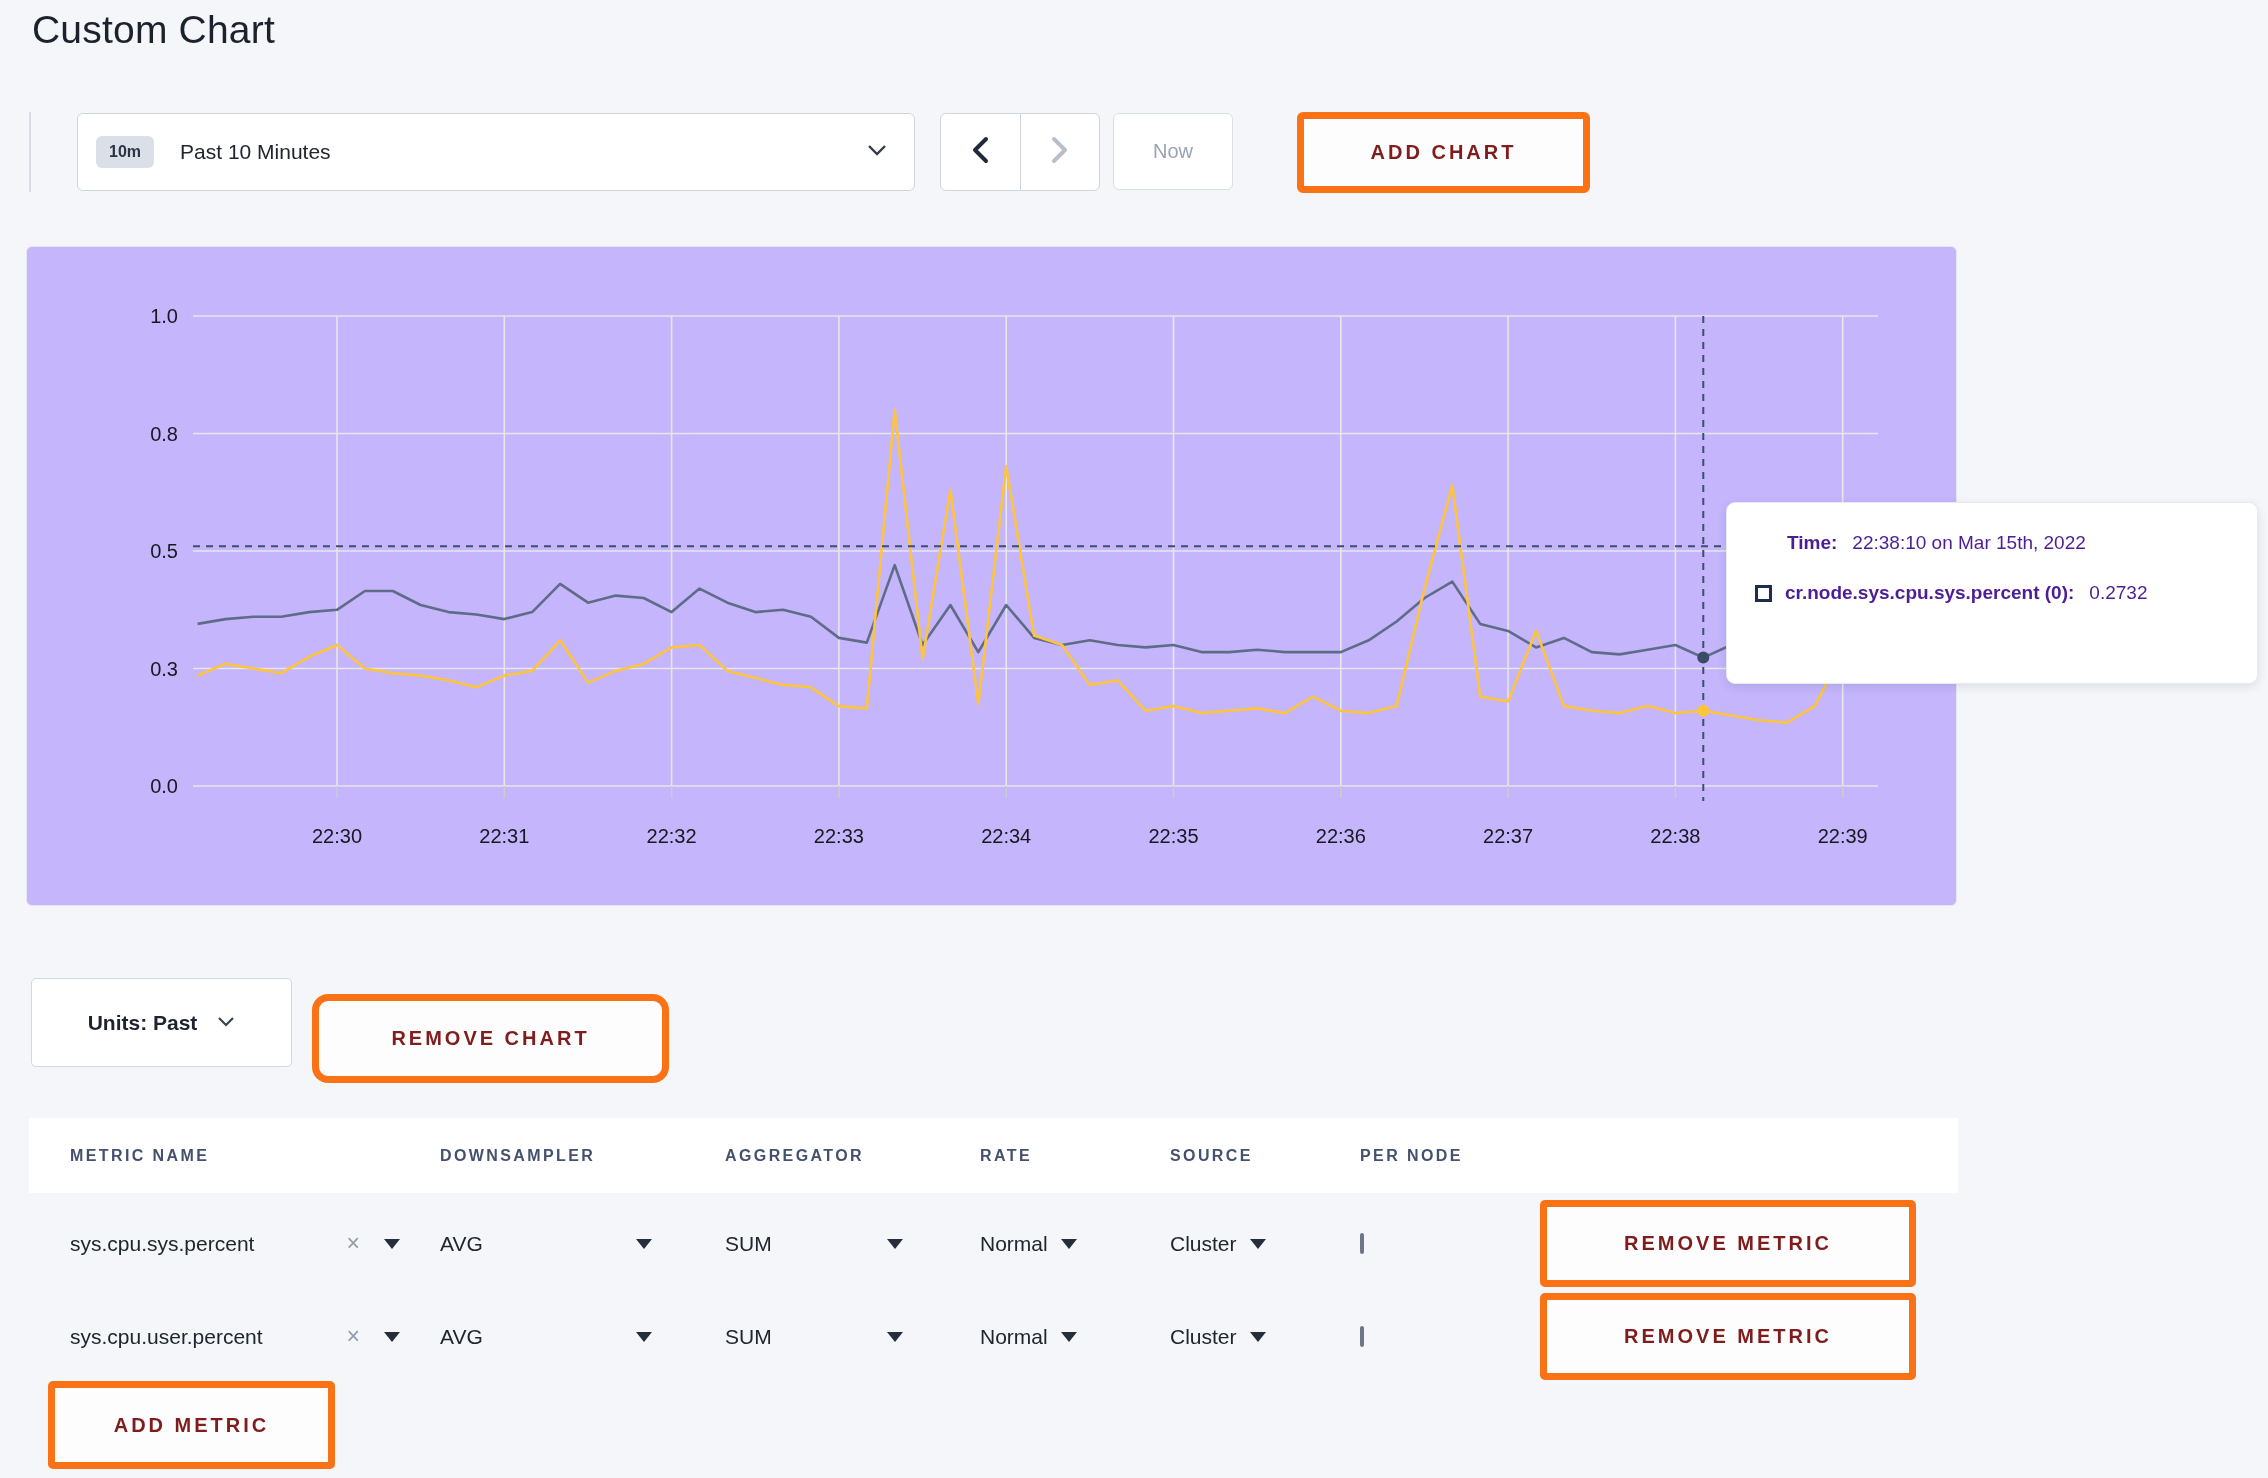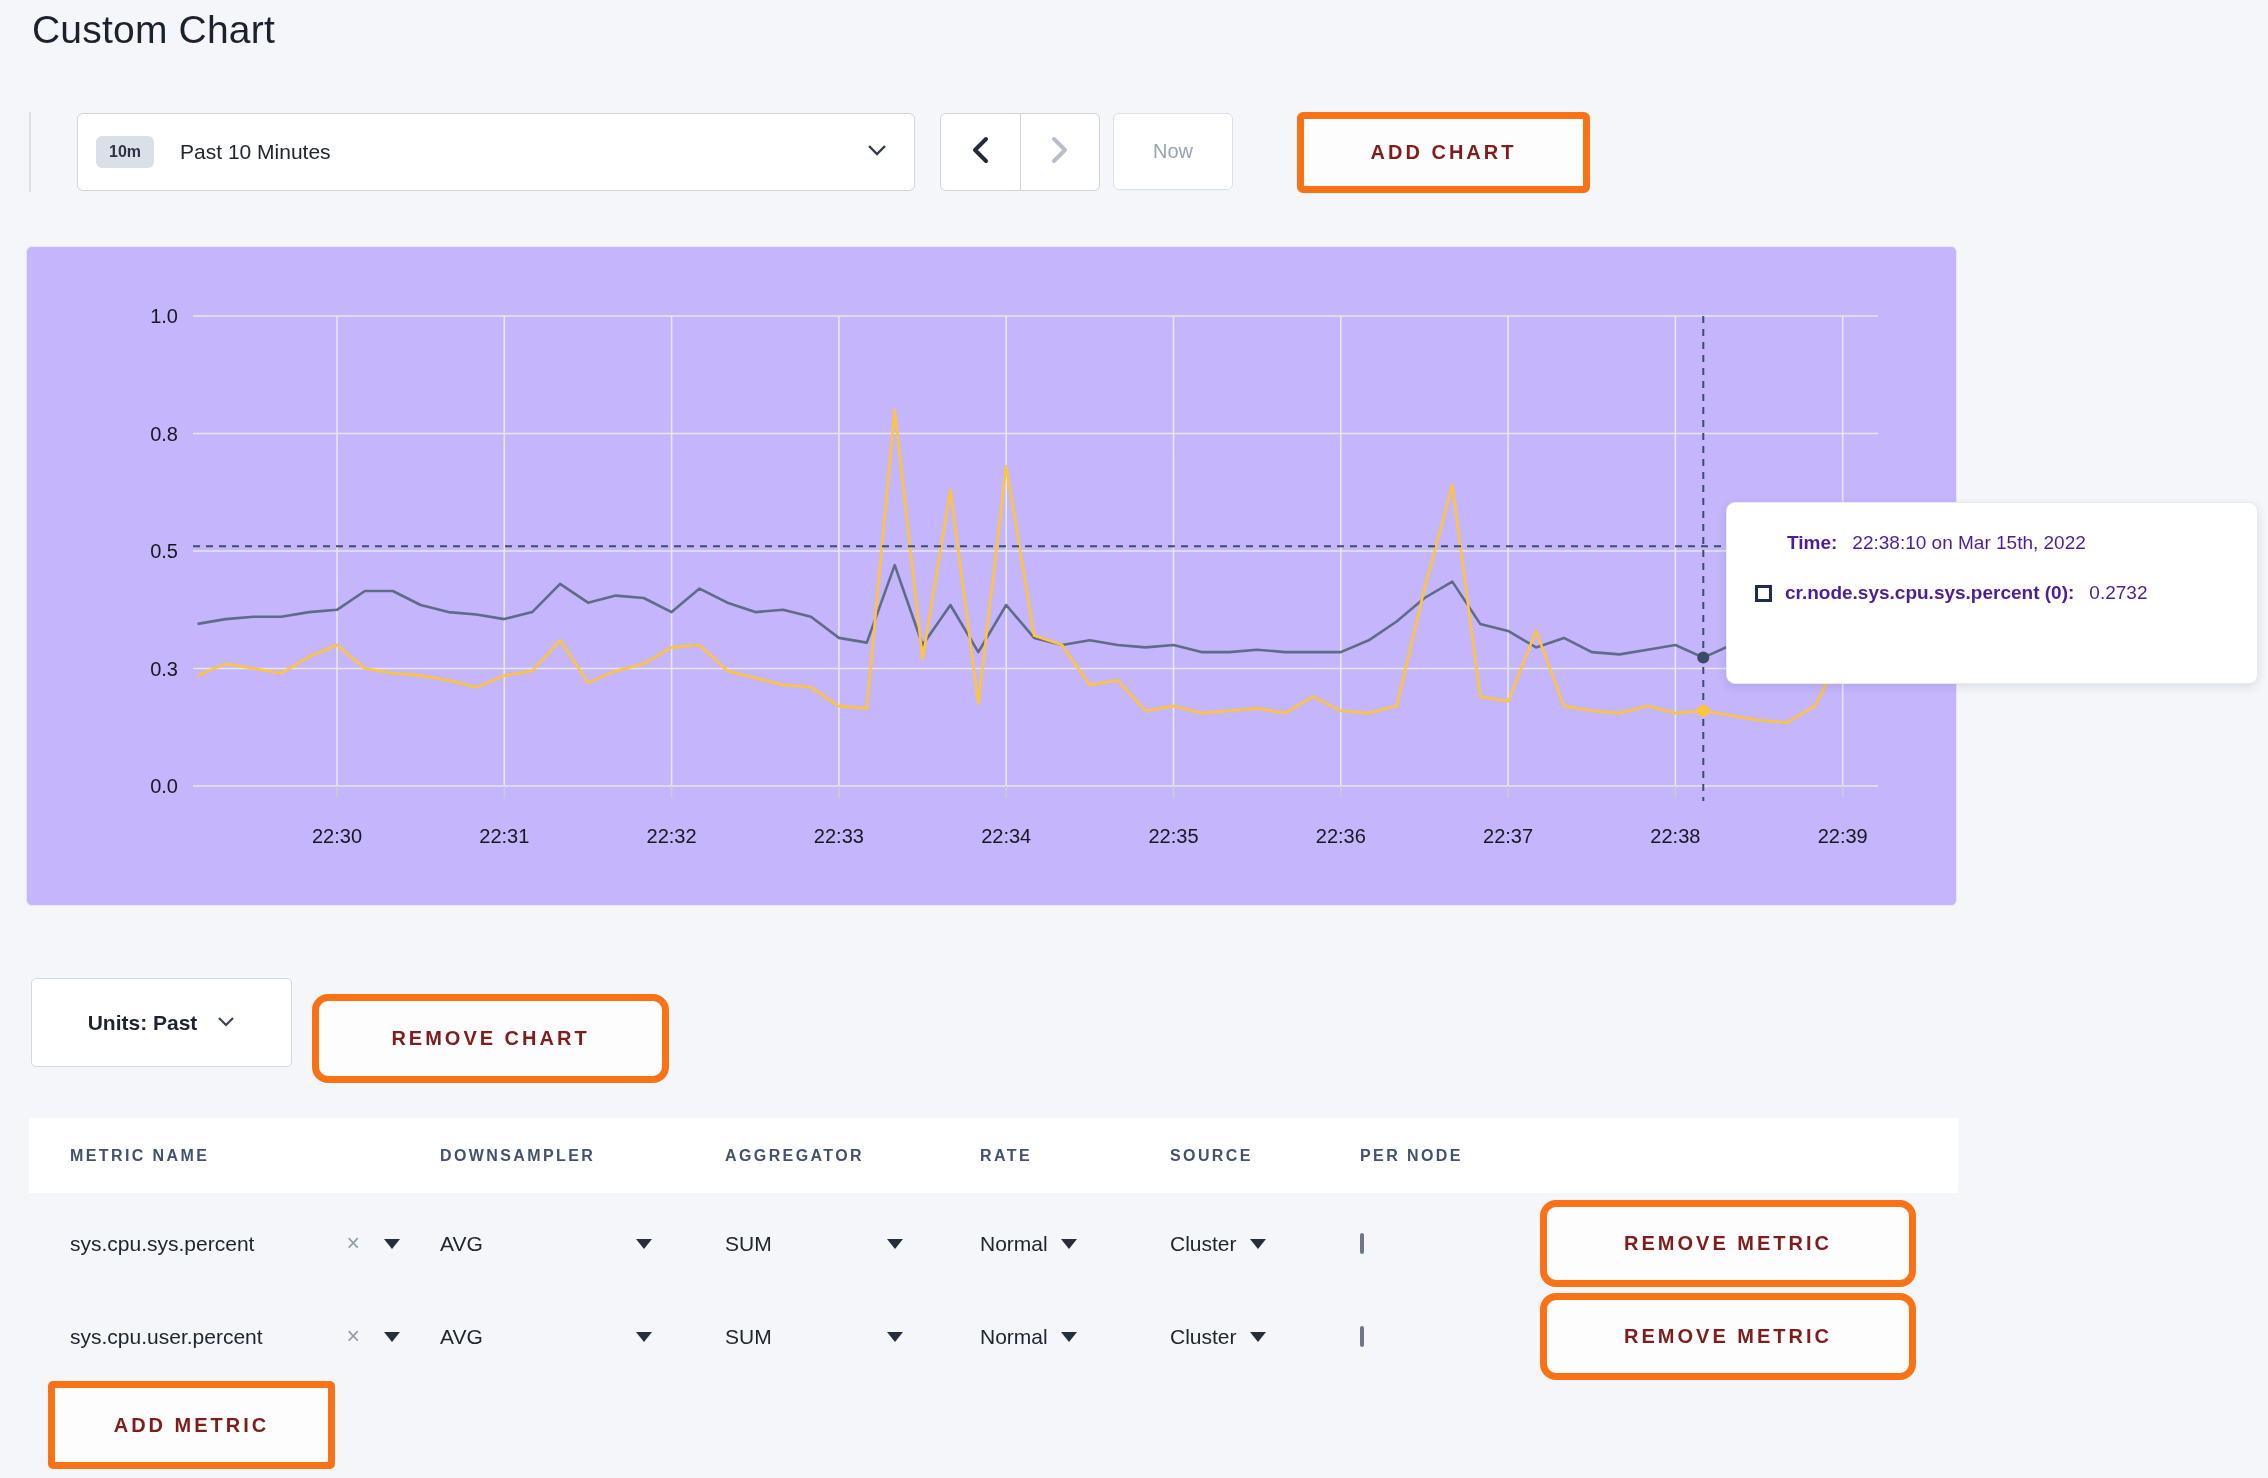--- a/index.html
+++ b/index.html
@@ -62,21 +62,21 @@
   .metric-select{display:flex;align-items:center;width:330px;cursor:pointer;}
   .metric-name{font-size:21px;color:#20262f;flex:1;}
   .clear-x{font-size:23px;color:#939caa;line-height:1;margin-right:24px;cursor:pointer;}
   .caret{width:0;height:0;border-left:8px solid transparent;border-right:8px solid transparent;border-top:10px solid #272e3b;cursor:pointer;}
   .dd{display:flex;align-items:center;cursor:pointer;}
   .dd .dd-label{font-size:21px;color:#20262f;}
   .dd.spread-210{width:212px;justify-content:space-between;}
   .dd.spread-175{width:178px;justify-content:space-between;}
   .dd.inline .caret{margin-left:13px;}
   .checkbox{width:28px;height:34px;border:2px solid #6f7786;border-radius:7px;background:#fff;box-sizing:border-box;cursor:pointer;}
-  .remove-metric-button{width:376px;height:87px;border-radius:16px;}
+  .remove-metric-button{width:376px;height:87px;border-radius:5px;}
   #add-metric-button{left:48px;top:1381px;width:287px;height:88px;border-radius:5px;}
 </style>
 </head>
 <body>
 
 <div class="abs" id="page-title">Custom Chart</div>
 
 <div class="abs" id="controls-divider"></div>
 
 <div class="abs ctl" id="time-dropdown">

